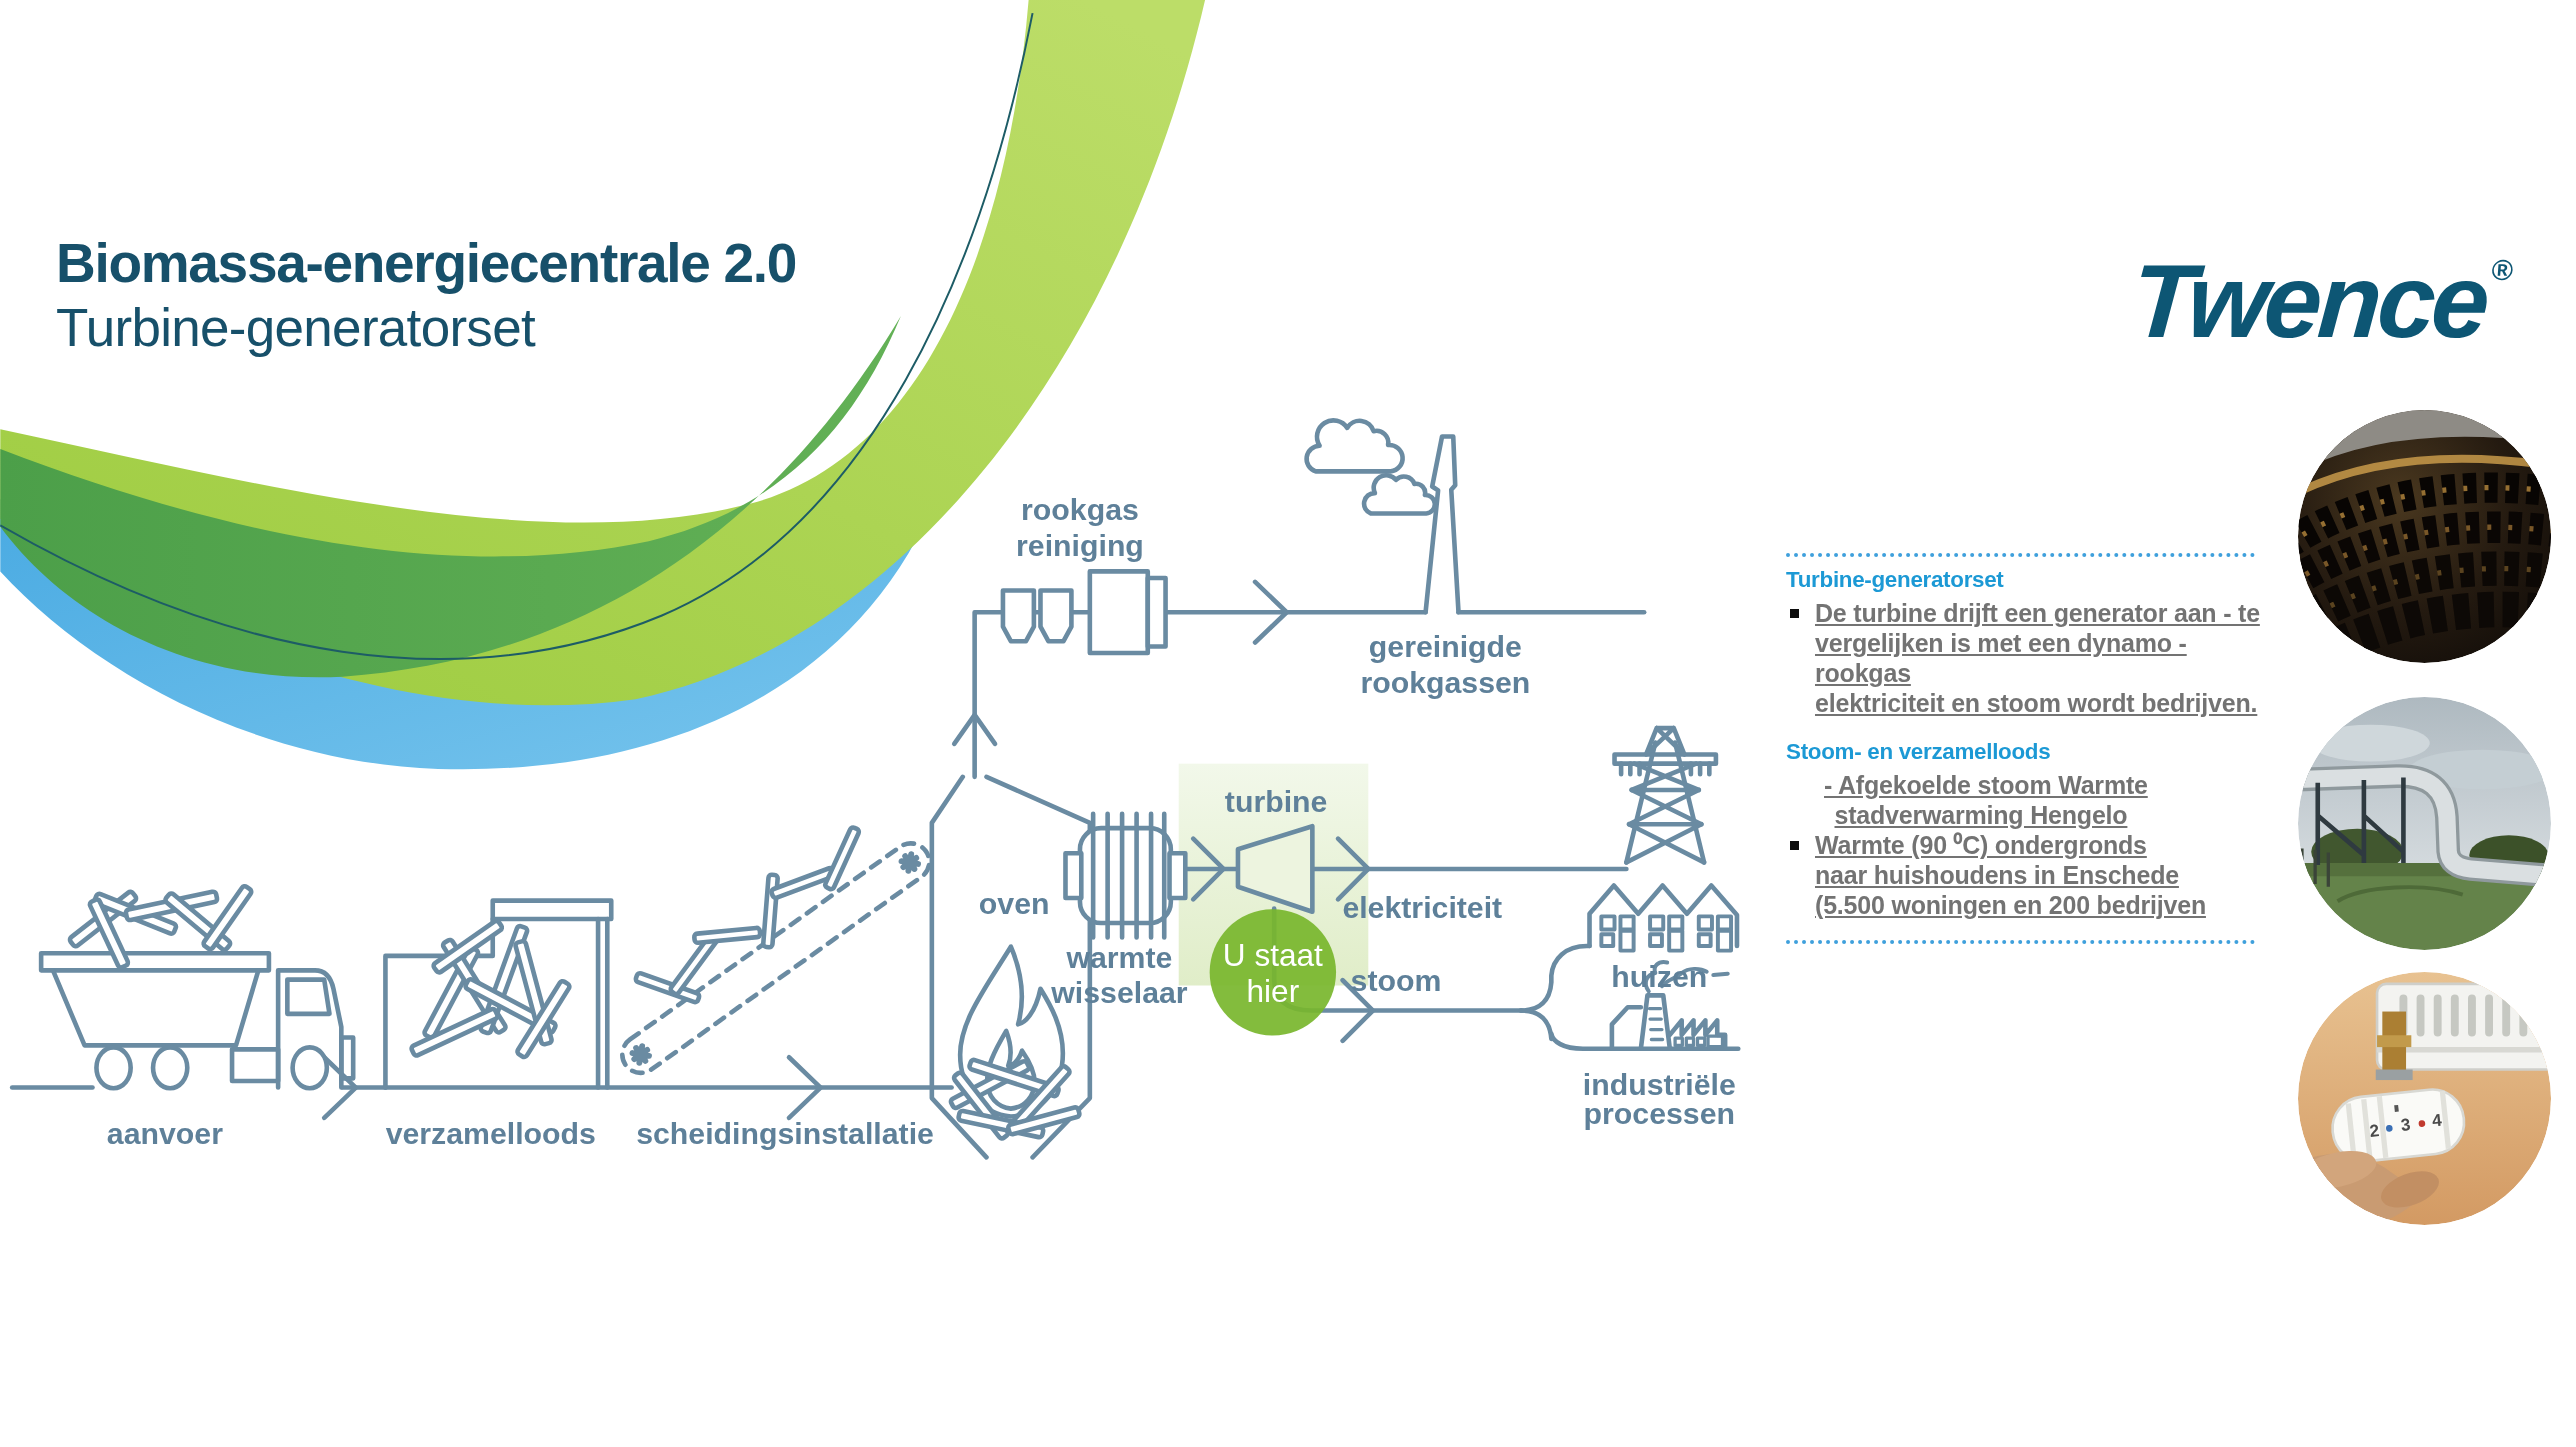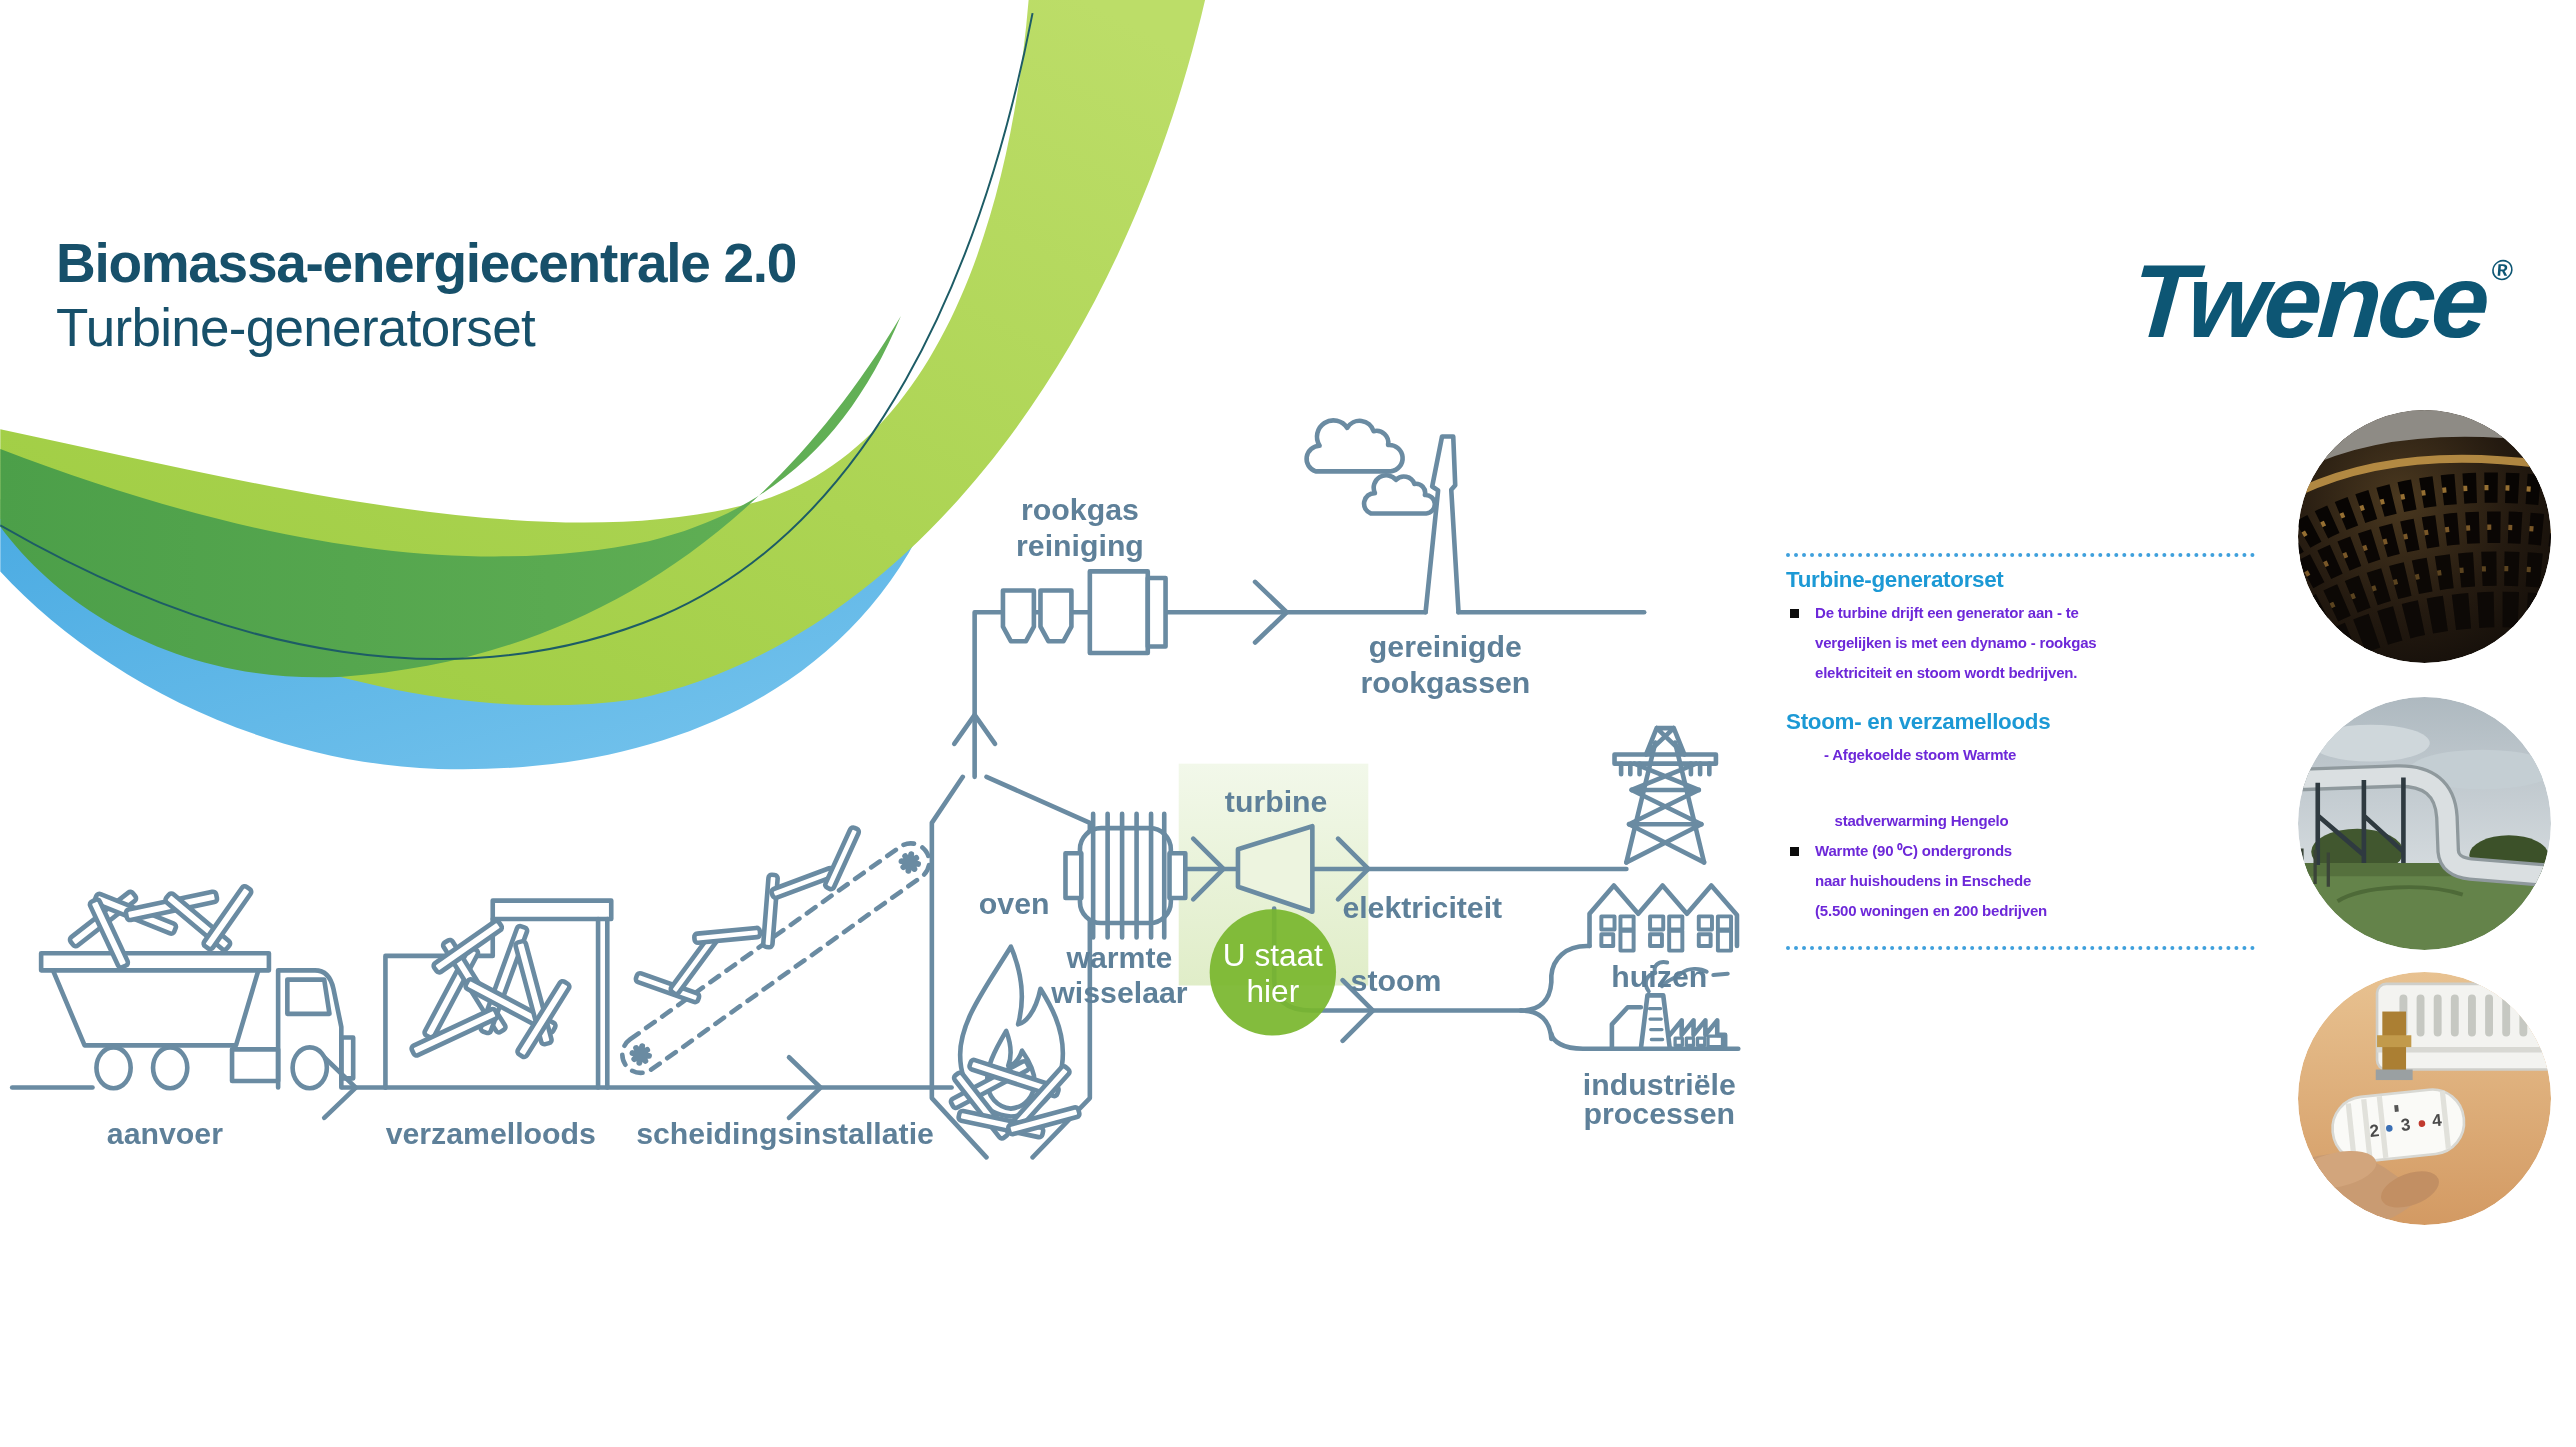--- a/index.html
+++ b/index.html
@@ -26,27 +26,27 @@
   }
   .logo .reg{font-size:29px;font-style:normal;letter-spacing:0;vertical-align:57px;margin-left:4px;}
   
   .sidebar{position:absolute;left:1786px;top:553px;width:477px;z-index:5;}
   .dotted{height:0;border-top:4.6px dotted #3FA0DC;margin:0 0 9.2px 0;width:469px;}
   .dotted.bottom{margin:17px 0 0 0;}
   .sidebar h3{
     margin:6.6px 0 4px 0;font-size:22.4px;line-height:28px;color:#1C99D5;font-weight:700;
     letter-spacing:-0.3px;
   }
-  .sidebar .item{position:relative;padding-left:29px;font-size:15px;line-height:30px;
-    font-weight:700;color:#6d28d9;letter-spacing:-0.2px;}
+  .sidebar .item{position:relative;padding-left:29px;font-size:25px;line-height:30px;
+    font-weight:700;color:#737373;letter-spacing:-0.2px;text-decoration:underline;}
   .sidebar .item .bullet{
     position:absolute;left:4px;top:11.2px;width:8.6px;height:8.6px;background:#0c0c0c;display:block;
   }
   .sidebar .item.sub{padding-left:38px;}
-  .sidebar .item.sub .line2{padding-left:10.5px;margin-top:36px;}
+  .sidebar .item.sub .line2{padding-left:10.5px;}
   .sidebar .section{margin-bottom:20px;}
   
   .photo{position:absolute;width:253px;height:253px;border-radius:50%;overflow:hidden;z-index:4;}
   .photo svg{position:static;display:block;}
   .photo.p1{left:2298px;top:410px;}
   .photo.p2{left:2298px;top:697px;}
   .photo.p3{left:2298px;top:972px;}
 </style>
 </head>
 <body>

